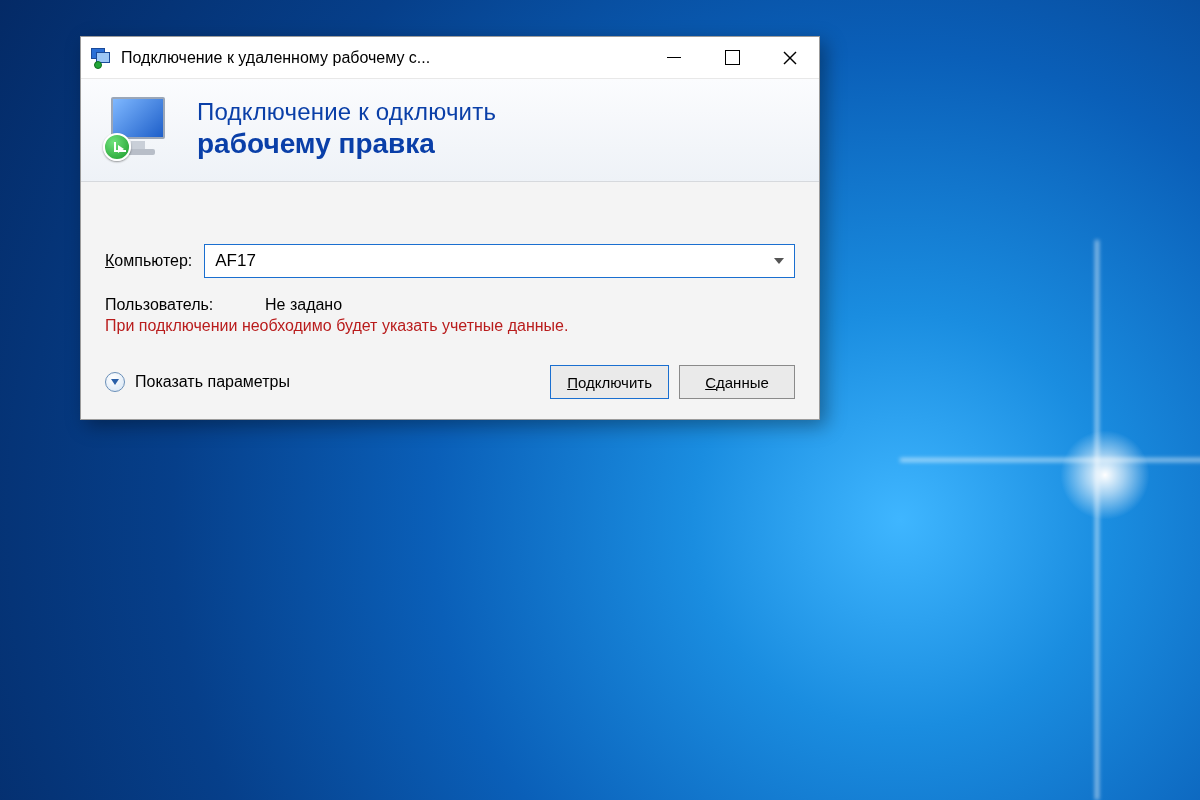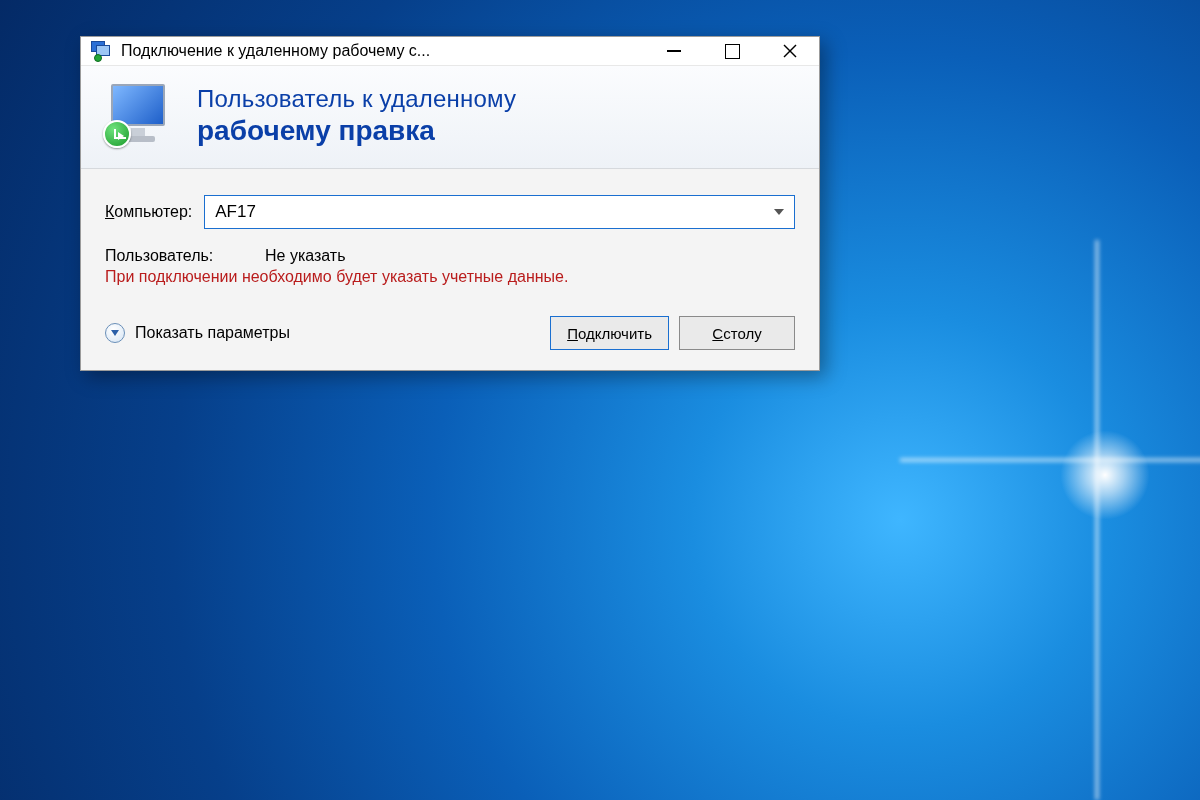--- a/index.html
+++ b/index.html
@@ -21,21 +21,21 @@
     position: absolute;
     left: 80px; top: 36px;
     width: 740px;
     background: #ffffff;
     border: 1px solid #9b9b9b;
     box-shadow: 6px 6px 18px rgba(0,0,0,0.35);
   }
 
   
   .titlebar {
-    height: 29px;
+    height: 42px;
     background: #ffffff;
     display: flex;
     align-items: center;
     padding-left: 10px;
     border-bottom: 1px solid #e8e8e8;
   }
   .titlebar .app-icon {
     width: 20px; height: 20px; margin-right: 10px; position: relative;
   }
   .titlebar .app-icon .mon { width:14px;height:11px;background:#2a6fd6;border:1px solid #1a4a9a;position:absolute;top:0;left:0; }
@@ -88,21 +88,21 @@
   }
   .banner-text { color:#0a3fa8; }
   .banner-text .line1 { font-size:24px; font-weight:400; letter-spacing:.2px; }
   .banner-text .line2 { font-size:28px; font-weight:700; margin-top:2px; }
 
   
   .body {
     background:#f4f4f4;
     padding: 26px 24px 20px 24px;
   }
-  .row { display:flex; align-items:center; margin-bottom:18px; }
+  .row { display:flex; align-items:center; margin-bottom:18px;margin-top:36px; }
   .label { font-size:16px; color:#000; }
   .label .ul { text-decoration: underline; }
   .combo {
     flex:1; margin-left:12px; height:34px; border:1.5px solid #1a6fd0;
     background:#fff; display:flex; align-items:center; padding:0 10px;
     position:relative;
   }
   .combo input {
     border:none; outline:none; font-size:17px; width:100%; background:transparent; font-family:Liberation Sans, sans-serif;
   }
@@ -167,52 +167,52 @@
   </div>
 
   <div class="banner">
     <div class="banner-icon">
       <div class="screen"></div>
         <div class="stand"></div>
         <div class="base"></div>
         <div class="badge"></div>
     </div>
     <div class="banner-text">
-      <div class="line1">Пользователь к удаленному</div>
+      <div class="line1">Подключение к одключить</div>
       <div class="line2">рабочему правка</div>
     </div>
   </div>
 
   <div class="body">
 
     <div class="row">
       <span class="label"><span class="ul">К</span><span>омпьютер:</span></span>
       <div class="combo">
         <input type="text" value="AF17" style="">
         <div class="chev"></div>
       </div>
     </div>
 
     <div class="userrow">
       <span class="ulabel">Пользователь:</span>
-      <span class="uval">Не указать</span>
+      <span class="uval">Не задано</span>
     </div>
 
     <div class="info">При подключении необходимо будет указать учетные данные.</div>
 
     <div class="footer">
       <div class="expand">
         <span class="circ"></span>
         <span><span class="ul">П</span><span>оказать параметры</span></span>
       </div>
       <div class="spacer"></div>
       <button class="btn primary">
           <span class="ul">П</span>
           <span>одключить</span>
         </button>
       <button class="btn">
           <span class="ul">С</span>
-          <span>столу</span>
+          <span>данные</span>
         </button>
     </div>
 
   </div>
 </div>
 
 </body></html>

